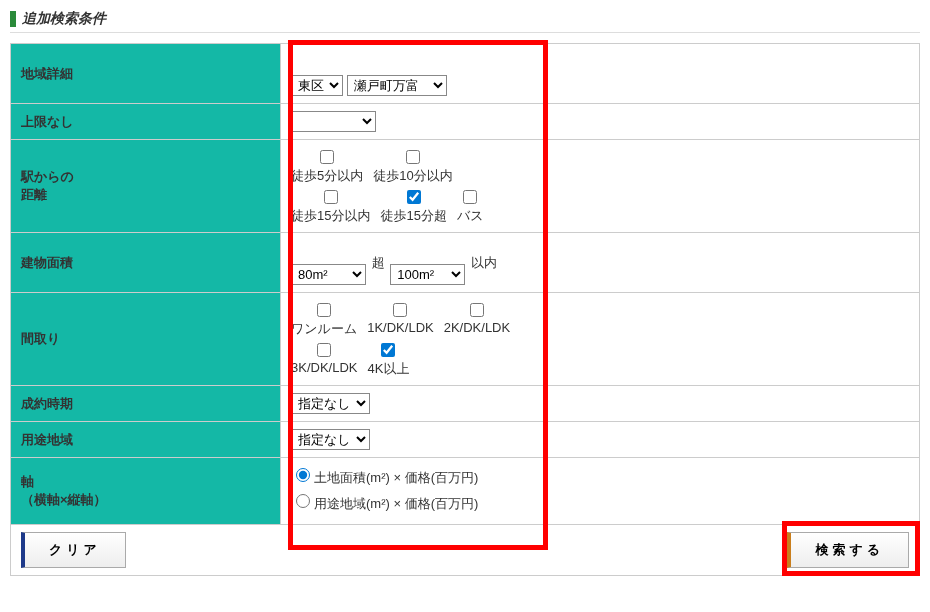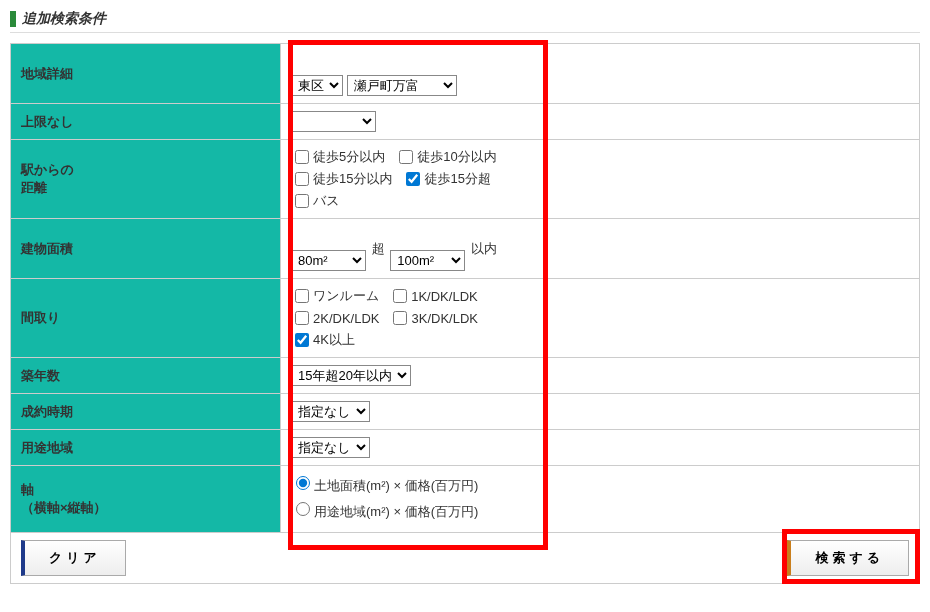--- a/index.html
+++ b/index.html
@@ -108,20 +108,21 @@
       align-items: center;
     }
     .checkbox-group {
       display: flex;
       flex-wrap: wrap;
       gap: 2px 0;
       max-width: 240px;
     }
     .checkbox-group label {
       white-space: nowrap;
+      flex-direction: column;
     }
     .radio-group label {
       display: block;
       margin-bottom: 4px;
     }
   </style>
 </head>
 <body>
 
 <div class="wrapper">
@@ -130,21 +131,21 @@
     <div class="section-bar"></div>
     <div class="section-title">追加検索条件</div>
   </div>
 
   <table class="form-table">
     <tbody>
         <tr>
       <th>地域詳細</th>
       <td class="row-inline">
         <select><option>東区</option></select>
-        <select style="width:110px"><option>瀬戸町万富</option></select>
+        <select style="width:100px"><option>瀬戸町万富</option></select>
       </td>
     </tr>
     <tr>
       <th>上限なし</th>
       <td>
         <select style="width:85px"><option></option></select>
       </td>
     </tr>
     <tr>
       <th style="white-space:pre-line">駅からの
@@ -204,26 +205,20 @@
                 <span>3K/DK/LDK</span>
               </label>
           <label>
                 <input type="checkbox" checked="" style="">
                 <span>4K以上</span>
               </label>
         </div>
       </td>
     </tr>
     <tr>
-      <th>築年数</th>
-      <td>
-        <select><option>15年超20年以内</option></select>
-      </td>
-    </tr>
-    <tr>
       <th>成約時期</th>
       <td>
         <select><option>指定なし</option></select>
       </td>
     </tr>
     <tr>
       <th>用途地域</th>
       <td>
         <select><option>指定なし</option></select>
       </td>

